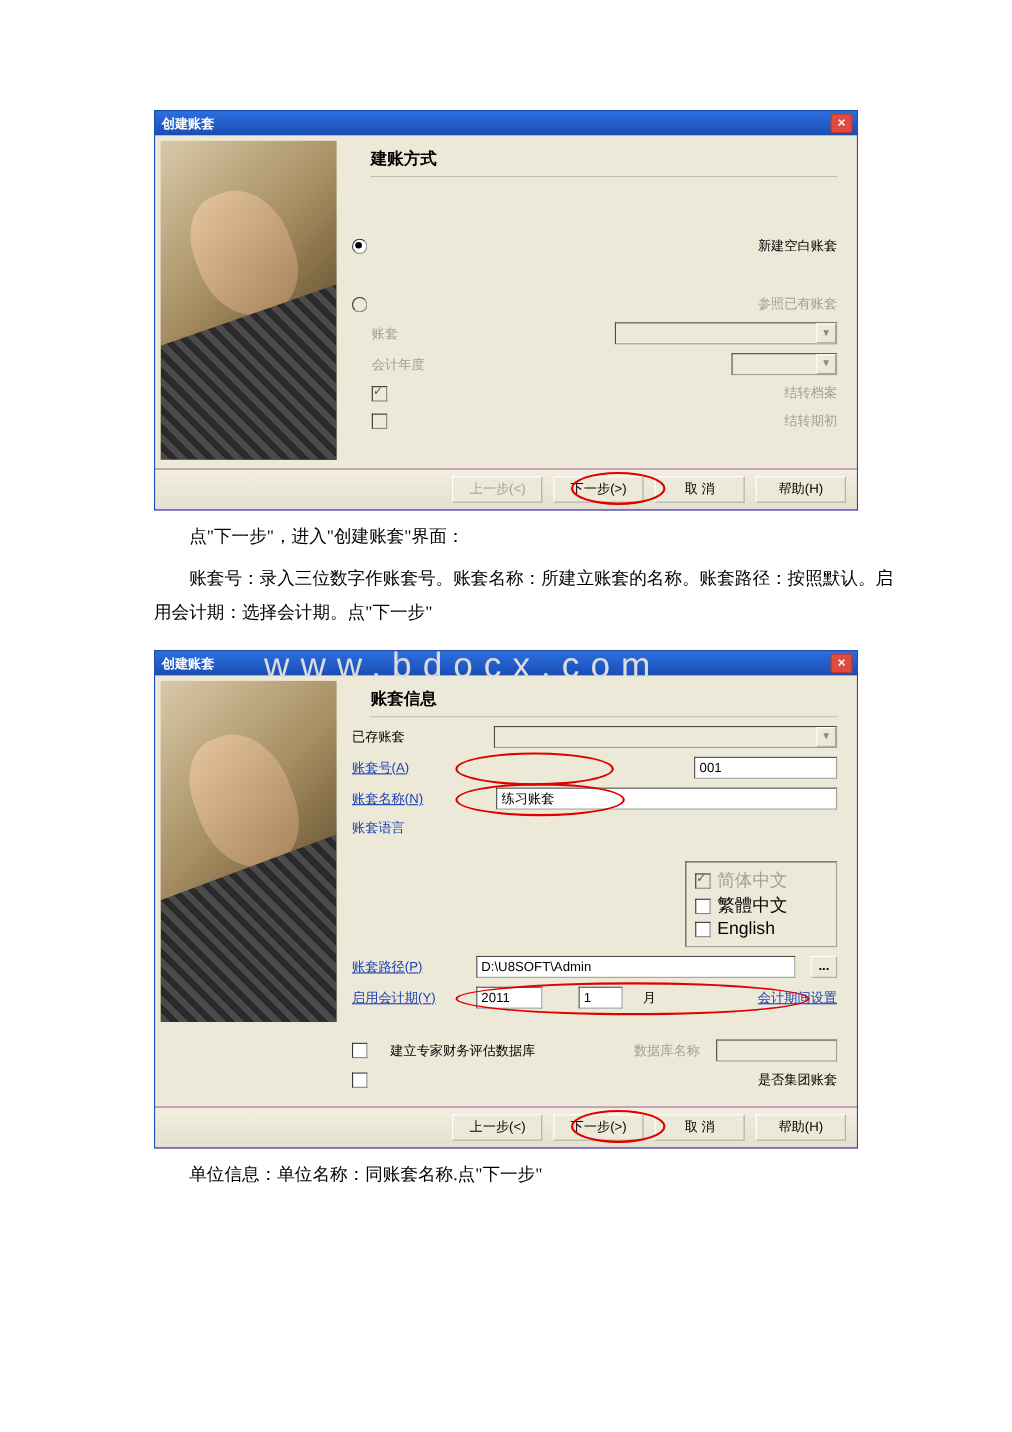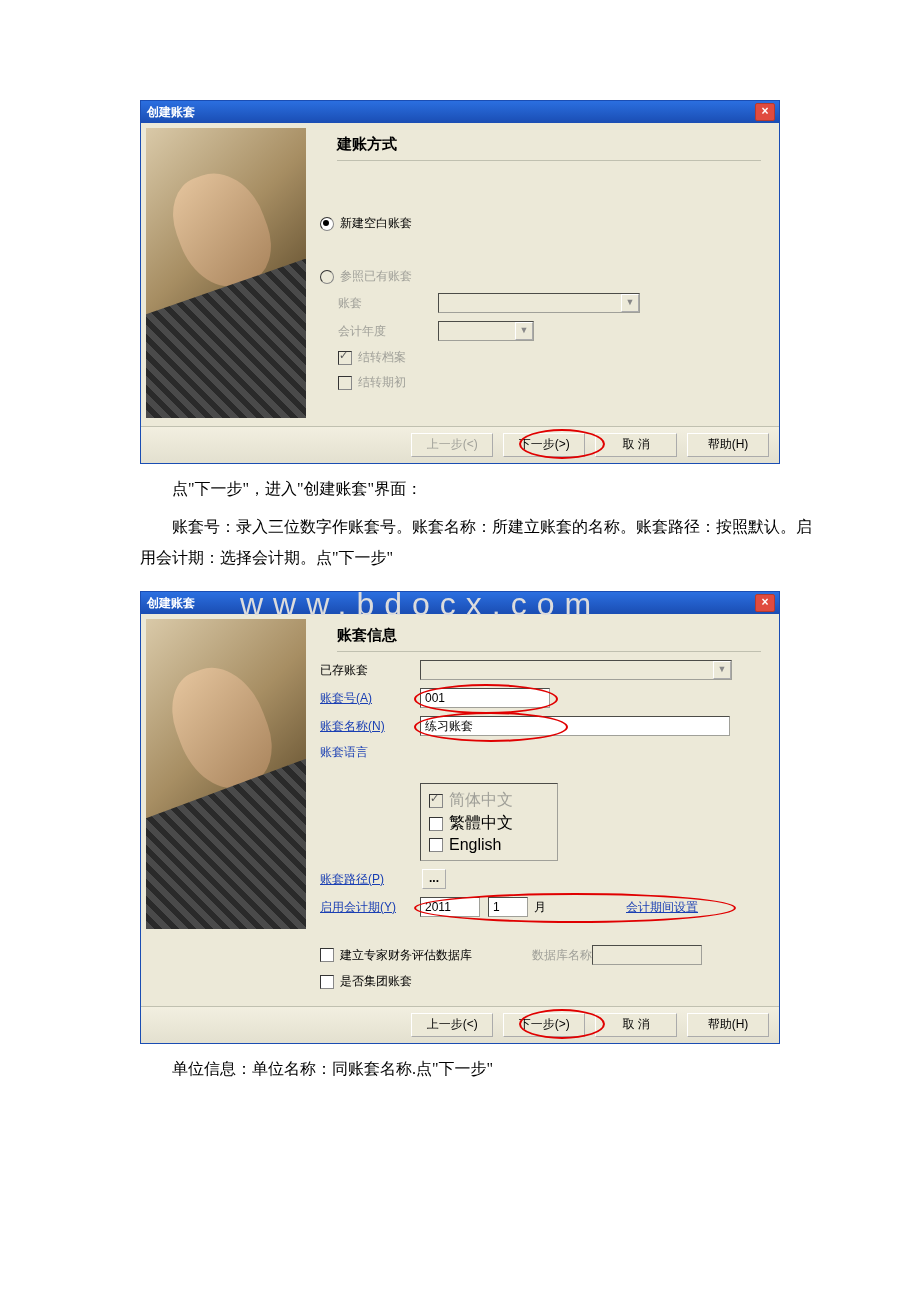--- a/index.html
+++ b/index.html
@@ -87,20 +87,21 @@
   padding: 2px 0 6px 0;
   border-bottom: 1px solid #c0c0b0;
   margin-bottom: 6px;
   margin-left: 17px;
 }
 .field-row {
   display: flex;
   align-items: center;
   margin: 8px 0;
   font-size: 12px;
+  justify-content: space-between;
 }
 .field-label {
   width: 100px;
   color: #000;
 }
 .field-label.link { color: #1a3fb3; text-decoration: underline; cursor: pointer; }
 .field-label.disabled { color: #a0a099; }
 .text-input {
   border: 1px inset #a0a099;
   background: #fff;
@@ -313,20 +314,21 @@
               </div>
               <div class="lang-row">
                 <span class="chk"></span>
                 <span>English</span>
               </div>
             </div>
           </div>
 
           <div class="field-row">
             <span class="field-label link">账套路径(P)</span>
+            <input class="text-input" style="width: 280px;" value="D:\U8SOFT\Admin">
             <span class="browse-btn">...</span>
           </div>
 
           <div class="field-row rel">
             <span class="field-label link">启用会计期(Y)</span>
             <input class="text-input" style="width: 50px;" value="2011">
             <span style="width:8px"></span>
             <input class="text-input" style="width: 30px;" value="1">
             <span class="month-lbl">月</span>
             <span class="period-link">会计期间设置</span>

